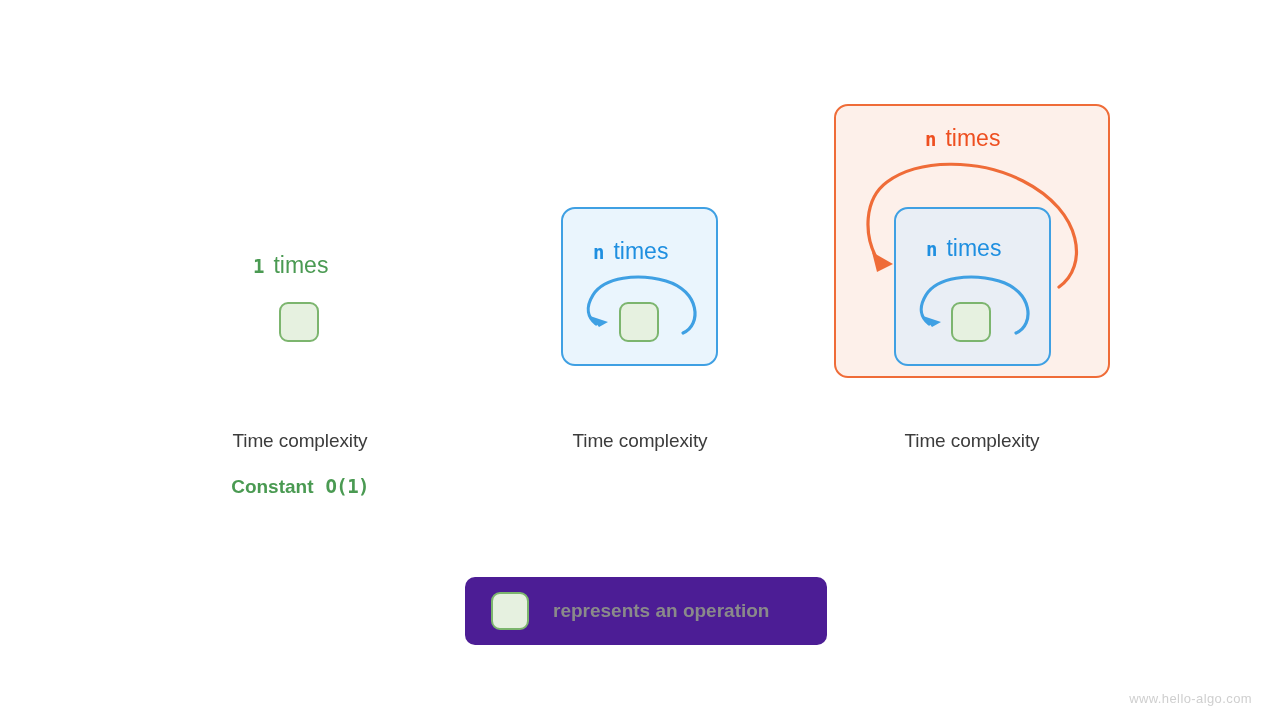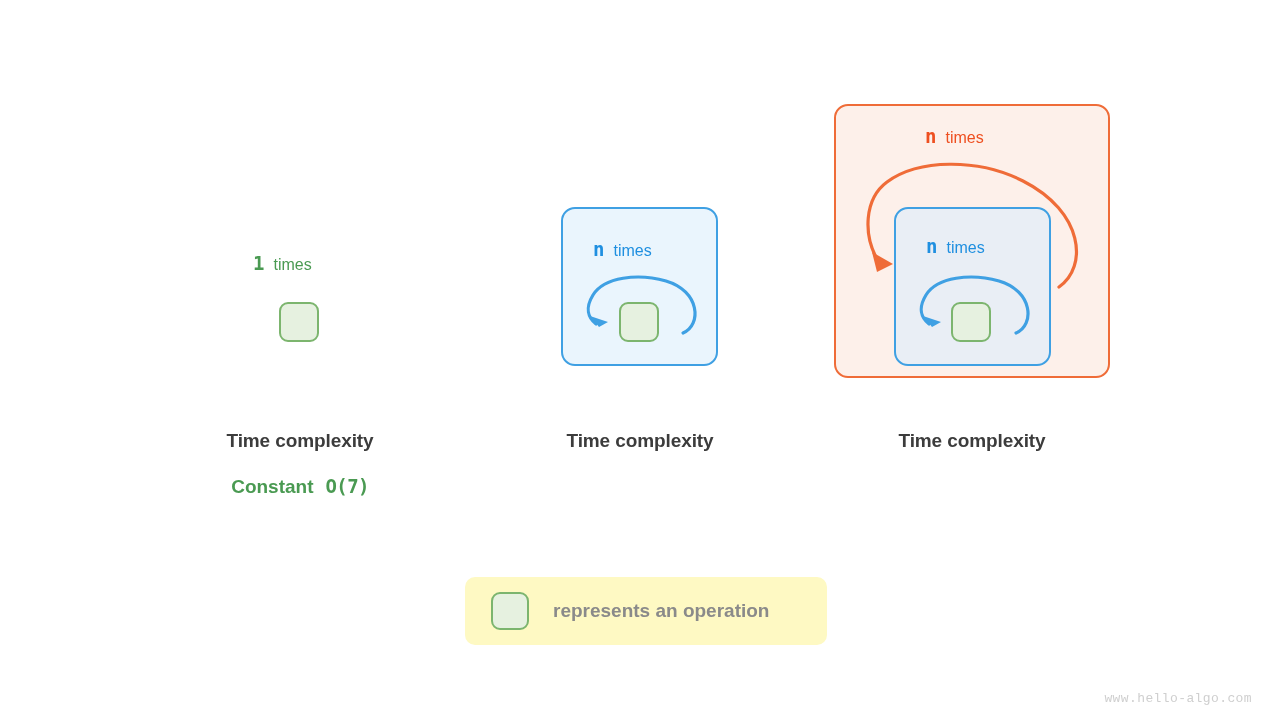--- a/index.html
+++ b/index.html
@@ -31,21 +31,21 @@
     align-items: baseline;
     gap: 9px;
   }
   .times-label .count {
     font-family: "DejaVu Sans Mono", "Liberation Mono", monospace;
     font-weight: bold;
     font-size: 19px;
   }
   .times-label .word {
     font-weight: 400;
-    font-size: 16px;
+    font-size: 23px;
   }
 
   .c-green  { color: #4a9a52; }
   .c-blue   { color: #1f8fe0; }
   .c-orange { color: #ee4f20; }
 
   
   .op-box {
     position: absolute;
     width: 40px;
@@ -83,21 +83,21 @@
   }
 
   
   .cap-block {
     position: absolute;
     text-align: center;
     white-space: nowrap;
   }
   .cap-title {
     font-size: 19px;
-    font-weight: bold;
+    font-weight: normal;
     color: #3c3c3c;
     letter-spacing: -0.1px;
   }
   .cap-value {
     margin-top: 23px;
     font-size: 19px;
     font-weight: bold;
     display: flex;
     align-items: baseline;
     justify-content: center;
@@ -115,21 +115,21 @@
     line-height: 0;
   }
 
   
   .legend {
     position: absolute;
     left: 465px;
     top: 577px;
     width: 362px;
     height: 68px;
-    background: #fef9c3;
+    background: #4c1d95;
     border-radius: 10px;
     display: flex;
     align-items: center;
     box-sizing: border-box;
     padding-left: 26px;
     gap: 24px;
   }
   .legend .op-box {
     position: relative;
     width: 38px;
@@ -140,21 +140,21 @@
     font-size: 19px;
     font-weight: bold;
     color: #8a8a8a;
   }
 
   
   .watermark {
     position: absolute;
     right: 28px;
     bottom: 14px;
-    font-family: Liberation Mono, monospace;
+    font-family: Liberation Sans, sans-serif;
     font-size: 13px;
     color: #cfcfcf;
     letter-spacing: 0.4px;
   }
 </style>
 </head>
 <body>
 
 <div class="stage">
 
@@ -162,21 +162,21 @@
     <span class="count c-green">1</span>
     <span class="word c-green">times</span>
   </div>
 
   <div class="op-box" style="left:279px; top:302px;"></div>
 
   <div class="cap-block" style="left:180px; top:430px; width:240px;">
     <div class="cap-title">Time complexity</div>
     <div class="cap-value">
       <span class="c-green">Constant</span>
-      <span class="bigo c-green">O(7)</span>
+      <span class="bigo c-green">O(1)</span>
     </div>
   </div>
 
   <div class="loop-box blue" style="left:561px; top:207px; width:157px; height:159px;"></div>
 
   <div class="times-label" style="left:593px; top:240px;">
     <span class="count c-blue">n</span>
     <span class="word c-blue">times</span>
   </div>
 

